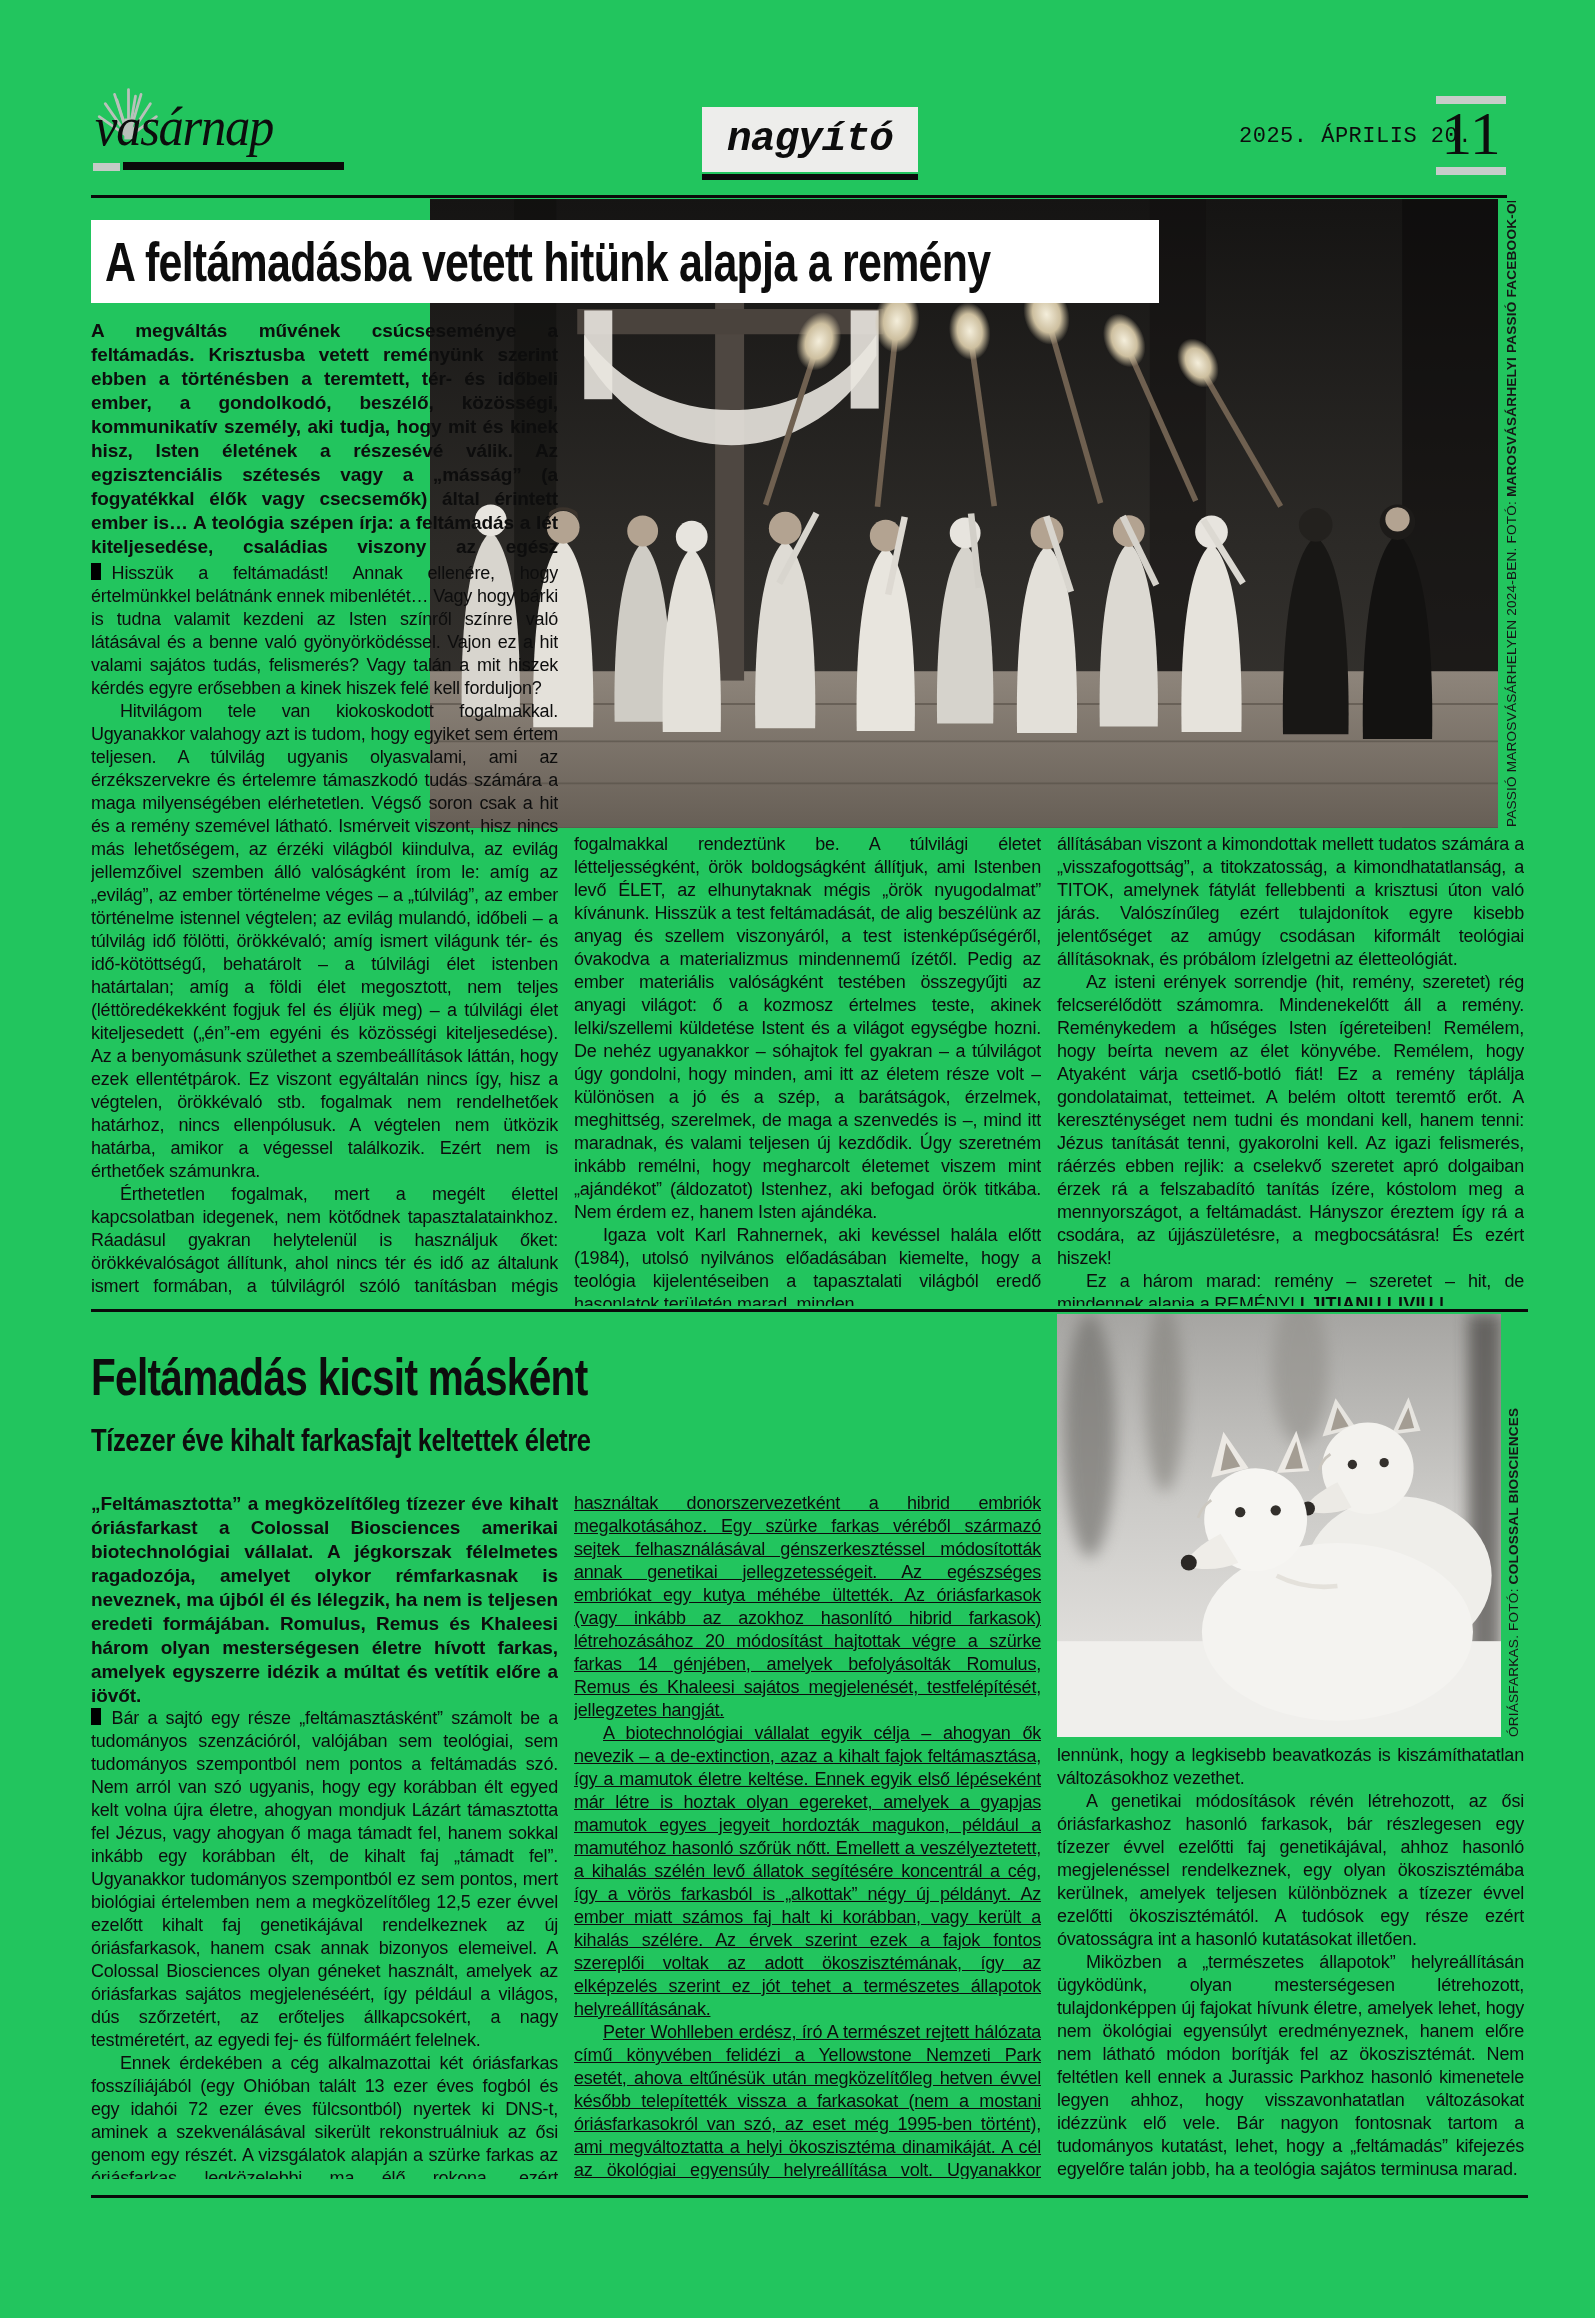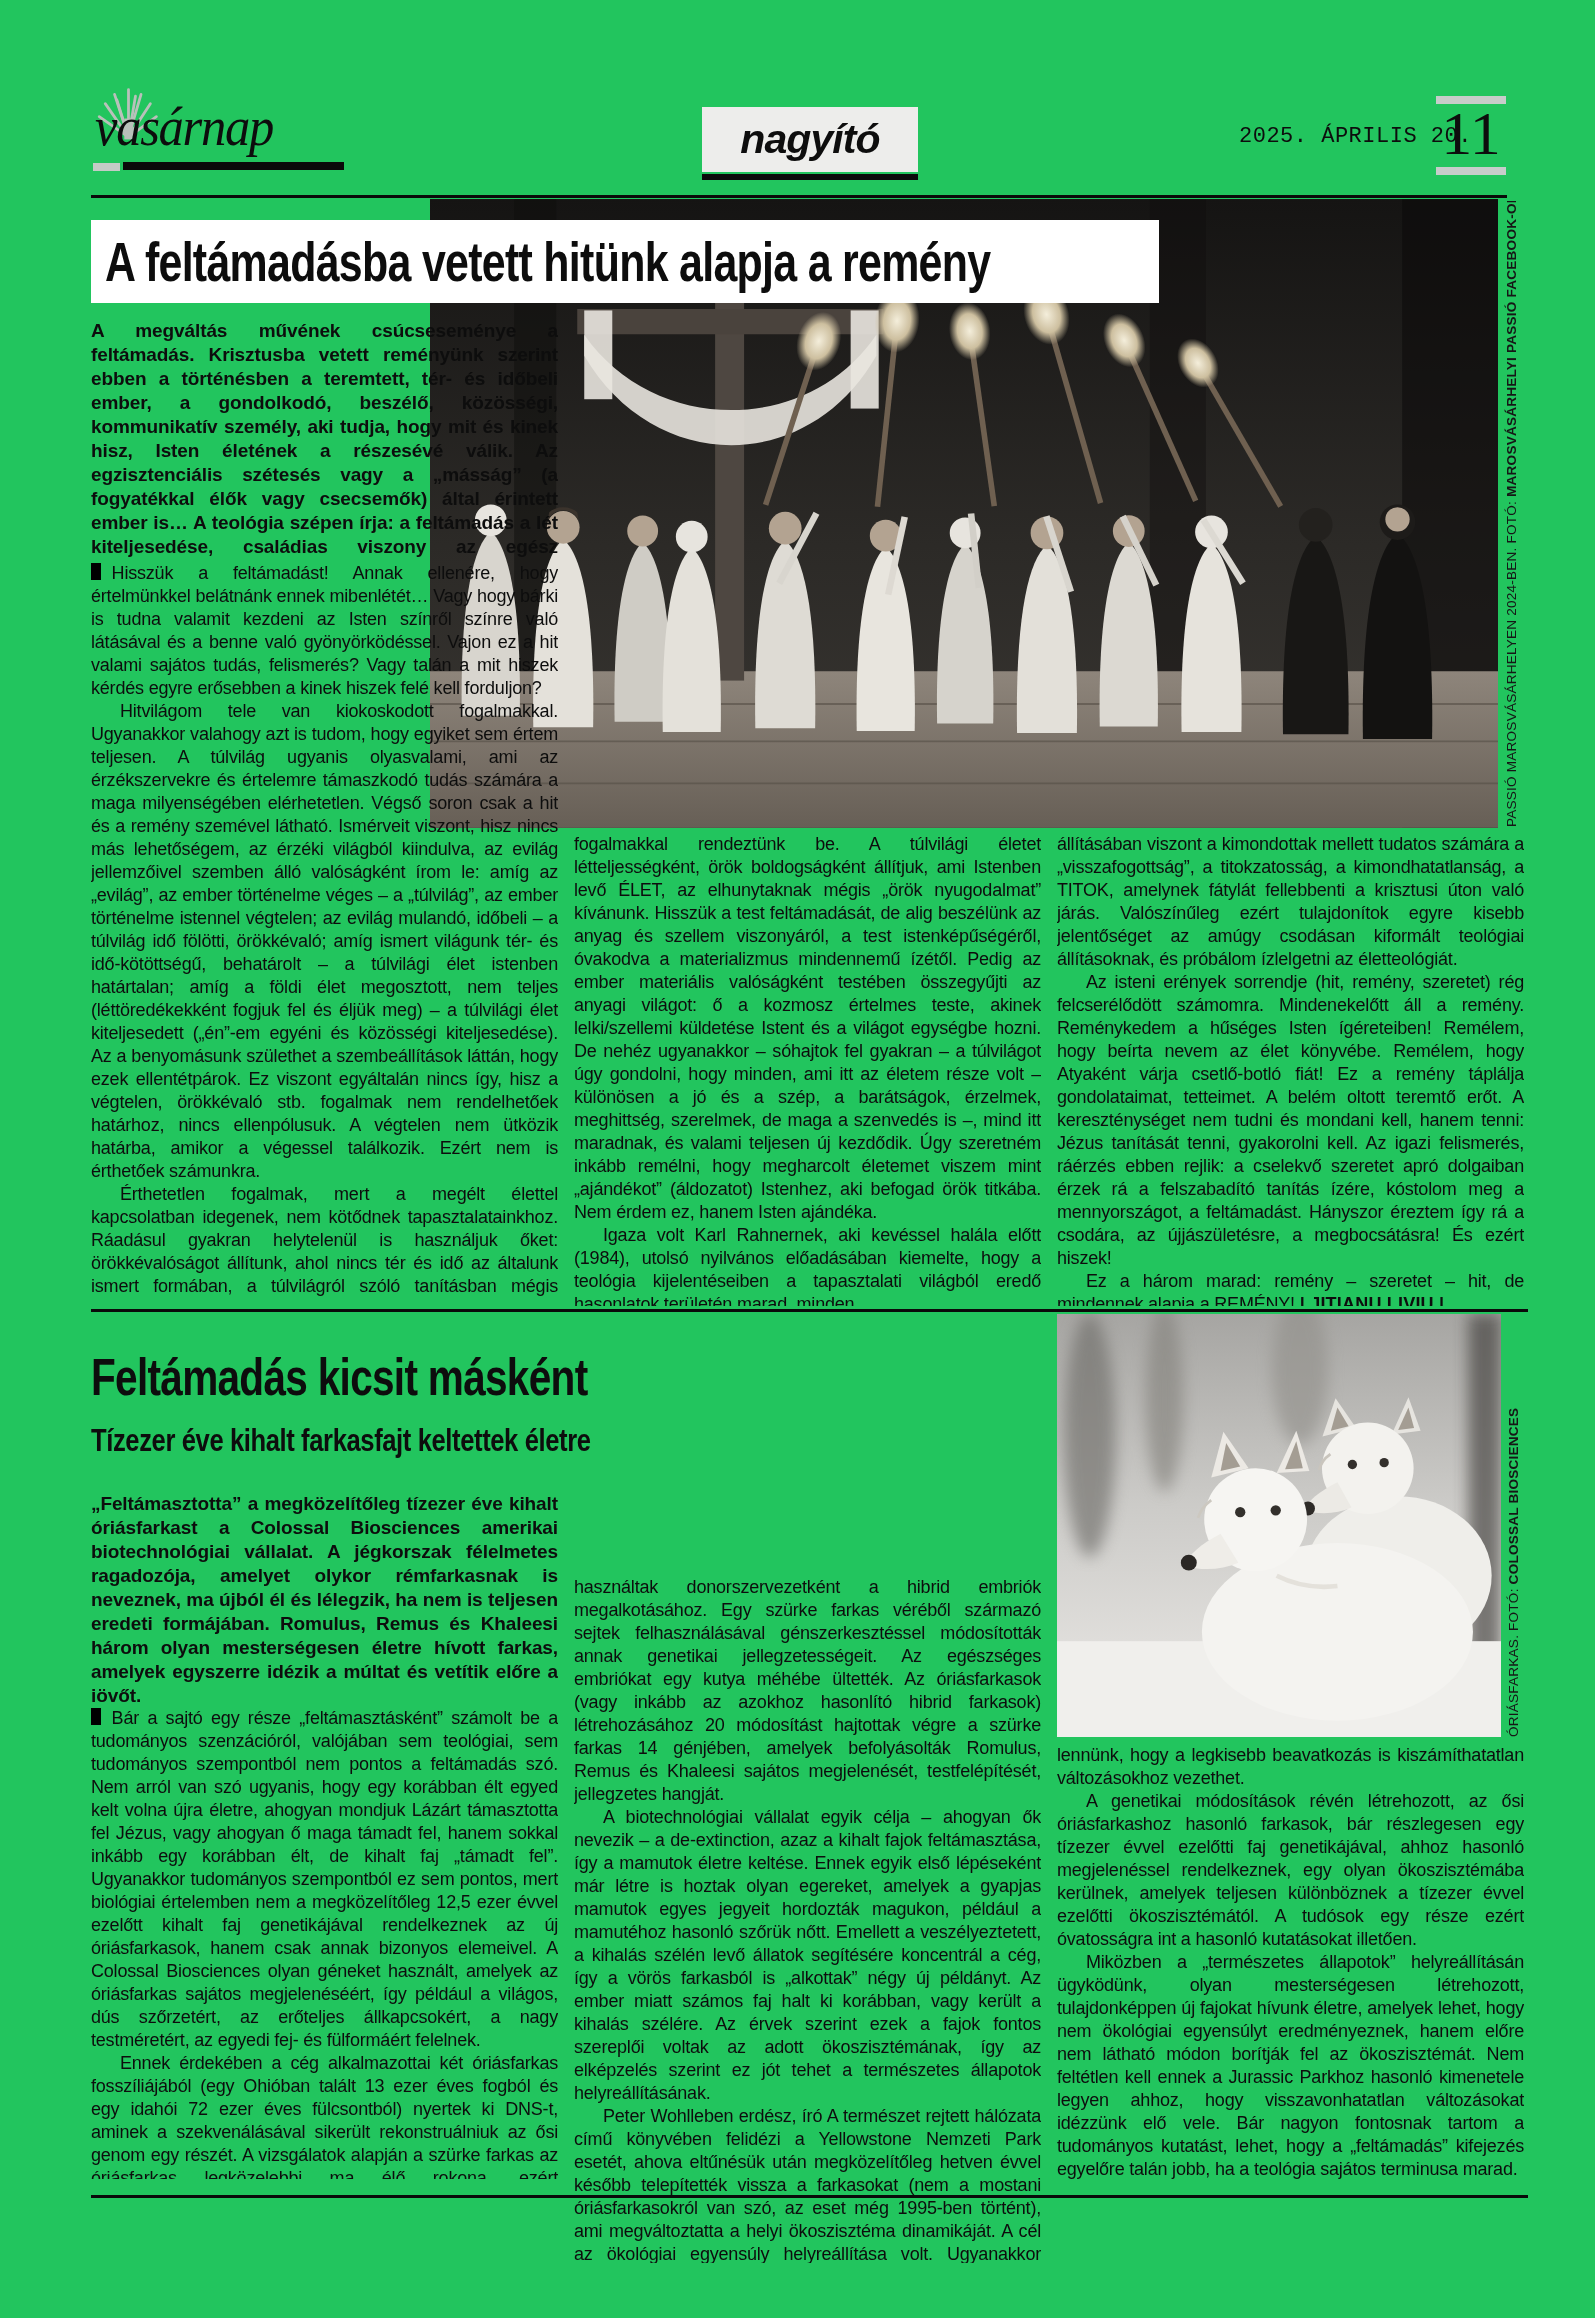--- a/index.html
+++ b/index.html
@@ -6,21 +6,21 @@
   #page{position:relative;width:1595px;height:2319px;background:#22c55e;overflow:hidden;
         font-family:"Liberation Sans",sans-serif;color:#0d0d0d;}
   .abs{position:absolute;}
 
   
   #logo-text{font-family:"Liberation Serif",serif;font-style:italic;font-weight:500;
              font-size:55px;letter-spacing:-1.4px;transform:scaleX(.92);transform-origin:0 0;white-space:nowrap;}
   #logo-underline{background:#0a0a0a;}
   #logo-graysq{background:#c4cbc6;}
   #section-box{background:#ededeb;text-align:center;}
-  #section-box span{font-family:Liberation Sans, sans-serif;font-style:italic;font-weight:bold;
+  #section-box span{font-family:Liberation Mono, monospace;font-style:italic;font-weight:bold;
                     font-size:41px;line-height:64px;letter-spacing:-0.9px;}
   #section-underline{background:#0a0a0a;}
   #date-text{font-family:Liberation Mono, monospace;font-size:22px;letter-spacing:0.5px;white-space:nowrap;}
   #page-number{font-family:"Liberation Serif",serif;font-size:62px;text-align:center;line-height:63px;}
   .numbar{background:#c7cdca;}
   .rule{background:#0a0a0a;}
 
   
   .cond{display:inline-block;transform-origin:0 0;white-space:nowrap;font-weight:bold;}
   #a1-headline-box{background:#ffffff;}
@@ -321,21 +321,21 @@
     <span>„Feltámasztotta” a megközelítőleg tízezer éve kihalt óriásfarkast a Colossal Biosciences amerikai biotechnológiai vállalat. A jégkorszak félelmetes ragadozója, amelyet olykor rémfarkasnak is neveznek, ma újból él és lélegzik, ha nem is teljesen eredeti formájában. Romulus, Remus és Khaleesi három olyan mesterségesen életre hívott farkas, amelyek egyszerre idézik a múltat és vetítik előre a jövőt.</span>
   </div>
 
   <div class="textcol abs" style="left:91px;top:1707px;height:472px;">
     <p class="first-para"><span class="pmark"></span><span>Bár a sajtó egy része „feltámasztásként” számolt be a tudományos szenzációról, valójában sem teológiai, sem tudományos szempontból nem pontos a feltámadás szó. Nem arról van szó ugyanis, hogy egy korábban élt egyed kelt volna újra életre, ahogyan mondjuk Lázárt támasztotta fel Jézus, vagy ahogyan ő maga támadt fel, hanem sokkal inkább egy korábban élt, de kihalt faj „támadt fel”. Ugyanakkor tudományos szempontból ez sem pontos, mert biológiai értelemben nem a megközelítőleg 12,5 ezer évvel ezelőtt kihalt faj genetikájával rendelkeznek az új óriásfarkasok, hanem csak annak bizonyos elemeivel. A Colossal Biosciences olyan géneket használt, amelyek az óriásfarkas sajátos megjelenéséért, így például a világos, dús szőrzetért, az erőteljes állkapcsokért, a nagy testméretért, az egyedi fej- és fülformáért felelnek.</span></p>
     <div>
         <p>Ennek érdekében a cég alkalmazottai két óriásfarkas fosszíliájából (egy Ohióban talált 13 ezer éves fogból és egy idahói 72 ezer éves fülcsontból) nyertek ki DNS-t, aminek a szekvenálásával sikerült rekonstruálniuk az ősi genom egy részét. A vizsgálatok alapján a szürke farkas az óriásfarkas legközelebbi ma élő rokona, ezért tulajdonképpen szürke farkast</p>
       </div>
   </div>
 
-  <div class="textcol cont abs" style="left:574px;top:1576px;height:687px;">
+  <div class="textcol cont abs" style="left:574px;top:1492px;height:687px;text-decoration:underline;">
     <div>
         <p>használtak donorszervezetként a hibrid embriók megalkotásához. Egy szürke farkas véréből származó sejtek felhasználásával génszerkesztéssel módosították annak genetikai jellegzetességeit. Az egészséges embriókat egy kutya méhébe ültették. Az óriásfarkasok (vagy inkább az azokhoz hasonlító hibrid farkasok) létrehozásához 20 módosítást hajtottak végre a szürke farkas 14 génjében, amelyek befolyásolták Romulus, Remus és Khaleesi sajátos megjelenését, testfelépítését, jellegzetes hangját.</p>
         <p>A biotechnológiai vállalat egyik célja – ahogyan ők nevezik – a de-extinction, azaz a kihalt fajok feltámasztása, így a mamutok életre keltése. Ennek egyik első lépéseként már létre is hoztak olyan egereket, amelyek a gyapjas mamutok egyes jegyeit hordozták magukon, például a mamutéhoz hasonló szőrük nőtt. Emellett a veszélyeztetett, a kihalás szélén levő állatok segítésére koncentrál a cég, így a vörös farkasból is „alkottak” négy új példányt. Az ember miatt számos faj halt ki korábban, vagy került a kihalás szélére. Az érvek szerint ezek a fajok fontos szereplői voltak az adott ökoszisztémának, így az elképzelés szerint ez jót tehet a természetes állapotok helyreállításának.</p>
         <p>Peter Wohlleben erdész, író A természet rejtett hálózata című könyvében felidézi a Yellowstone Nemzeti Park esetét, ahova eltűnésük után megközelítőleg hetven évvel később telepítették vissza a farkasokat (nem a mostani óriásfarkasokról van szó, az eset még 1995-ben történt), ami megváltoztatta a helyi ökoszisztéma dinamikáját. A cél az ökológiai egyensúly helyreállítása volt. Ugyanakkor tisztában kell</p>
       </div>
   </div>
 
   <div class="textcol cont abs" style="left:1057px;top:1744px;height:439px;">
     <div>
         <p>lennünk, hogy a legkisebb beavatkozás is kiszámíthatatlan változásokhoz vezethet.</p>

